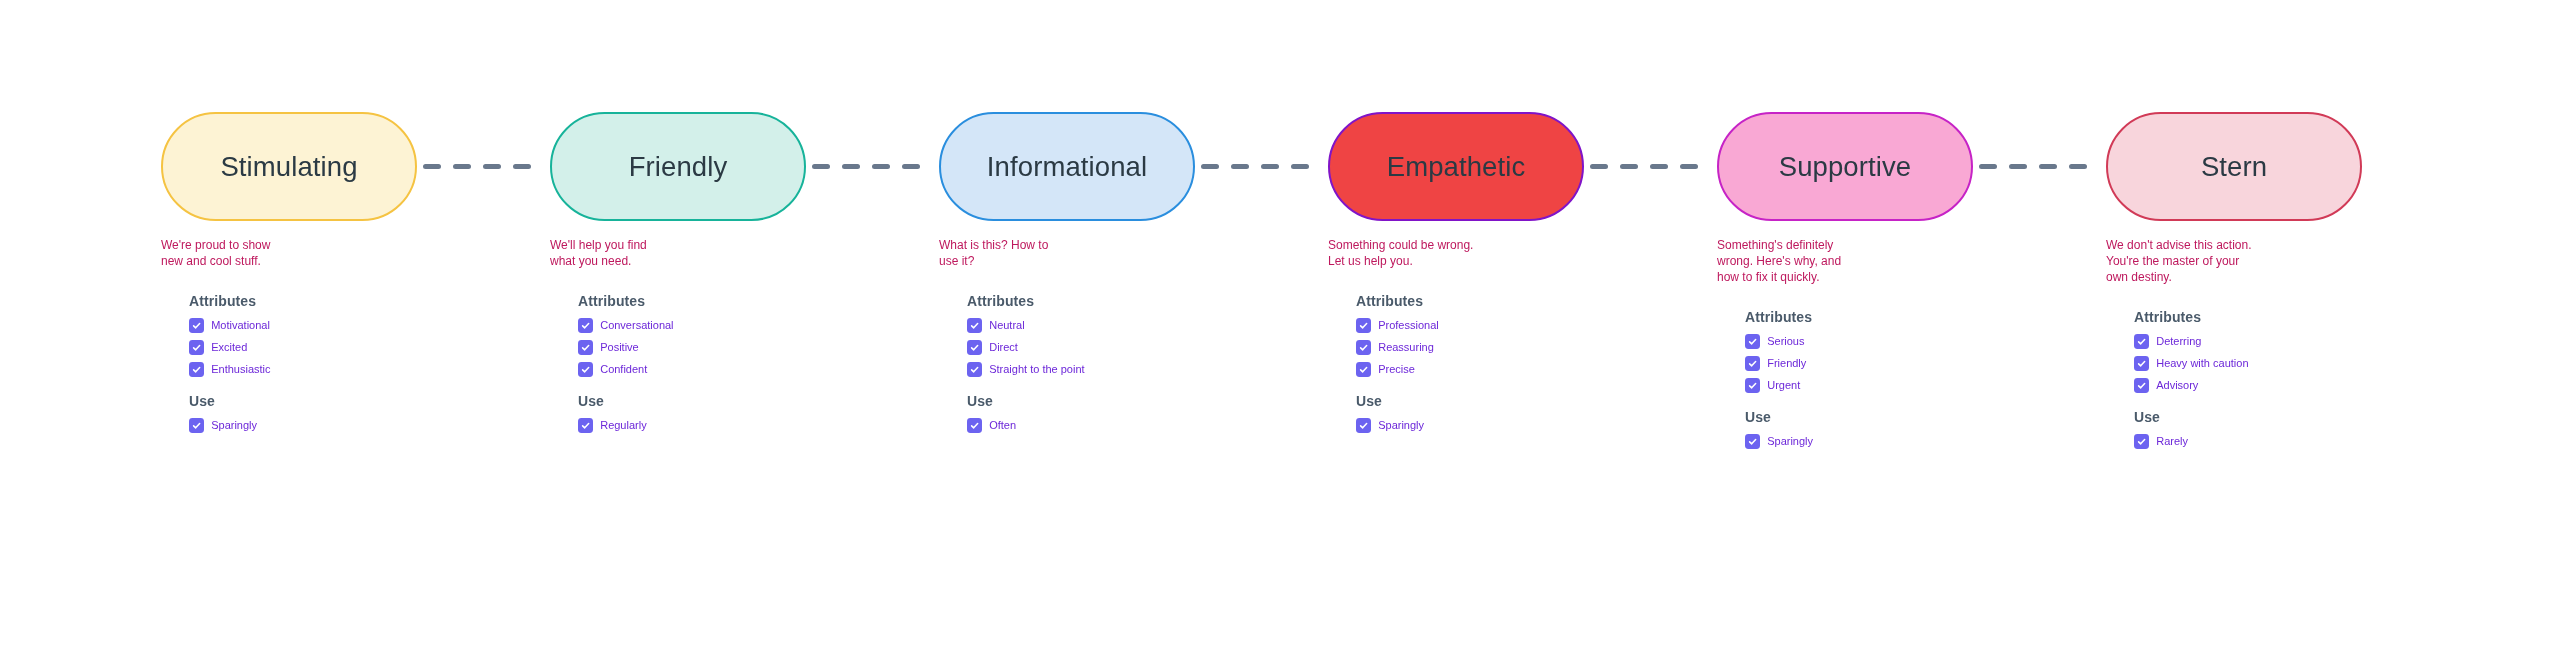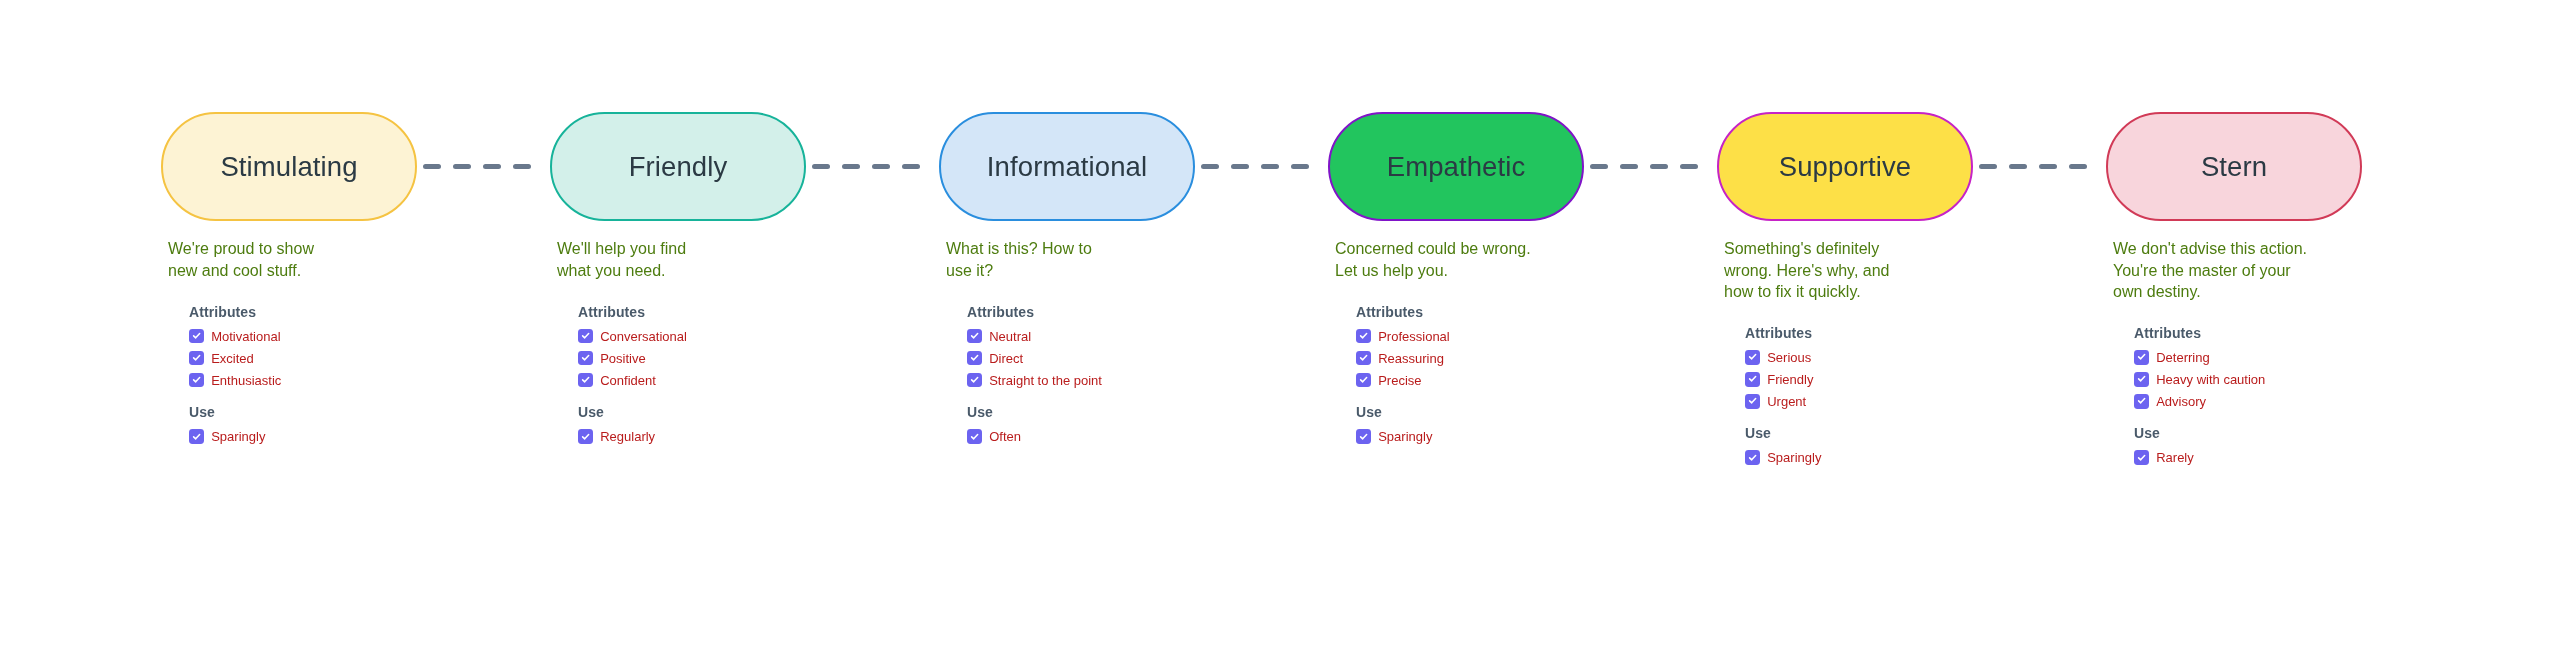--- a/index.html
+++ b/index.html
@@ -80,25 +80,25 @@
     border-radius: 2.7px;
     background: #69788c;
     flex: 0 0 auto;
   }
 
   .column:last-child .connector { display: none; }
 
   
   .description {
     margin-top: 17.4px;
-    margin-left: 7px;
+    margin-left: 0px;
     width: 322px;
-    font-size: 16px;
+    font-size: 12px;
     line-height: 1.32;
-    color: #4d7c0f;
+    color: #be185d;
     white-space: pre-line;
   }
 
   
   .groups {
     margin-top: 23px;
     margin-left: 28px;
   }
 
   .group + .group { margin-top: 13px; }
@@ -125,22 +125,22 @@
     background: #6c63f0;
     flex: 0 0 auto;
     display: flex;
     align-items: center;
     justify-content: center;
   }
 
   .checkbox svg { display: block; }
 
   .check-label {
-    font-size: 13px;
-    color: #b91c1c;
+    font-size: 11px;
+    color: #6d28d9;
     white-space: nowrap;
     line-height: 1;
   }
 </style>
 </head>
 <body>
 
 <div id="board">
   <div class="columns">
       <div class="column">
@@ -303,31 +303,31 @@
                   <path d="M2.4 7.2 L5.5 10.2 L11.4 3.8" fill="none" stroke="#ffffff" stroke-width="2.3" stroke-linecap="round" stroke-linejoin="round"></path>
                 </svg>
               </span>
               <span class="check-label">Often</span>
             </div>
           </div>
         </div>
       </div>
       <div class="column">
         <div class="pill-row">
-          <div class="pill" style="border-color: rgb(128, 20, 200); background: #22c55e;">
+          <div class="pill" style="border-color: rgb(128, 20, 200); background: #ef4444;">
             <span class="pill-label">Empathetic</span>
           </div>
           <div class="connector">
             <span class="dash" style="background: rgb(105, 120, 140);"></span>
             <span class="dash" style="background: rgb(105, 120, 140);"></span>
             <span class="dash" style="background: rgb(105, 120, 140);"></span>
             <span class="dash" style="background: rgb(105, 120, 140);"></span>
           </div>
         </div>
-        <div class="description">Concerned could be wrong.
+        <div class="description">Something could be wrong.
 Let us help you.</div>
         <div class="groups">
           <div class="group">
             <div class="group-title">Attributes</div>
             <div class="check-row">
               <span class="checkbox" style="background: rgb(108, 99, 240);">
                 <svg width="9.4" height="9.4" viewBox="0 0 14 14">
                   <path d="M2.4 7.2 L5.5 10.2 L11.4 3.8" fill="none" stroke="#ffffff" stroke-width="2.3" stroke-linecap="round" stroke-linejoin="round"></path>
                 </svg>
               </span>
@@ -358,21 +358,21 @@
                   <path d="M2.4 7.2 L5.5 10.2 L11.4 3.8" fill="none" stroke="#ffffff" stroke-width="2.3" stroke-linecap="round" stroke-linejoin="round"></path>
                 </svg>
               </span>
               <span class="check-label">Sparingly</span>
             </div>
           </div>
         </div>
       </div>
       <div class="column">
         <div class="pill-row">
-          <div class="pill" style="border-color: rgb(198, 35, 198); background: #fde047;">
+          <div class="pill" style="border-color: rgb(198, 35, 198); background: #f9a8d4;">
             <span class="pill-label">Supportive</span>
           </div>
           <div class="connector">
             <span class="dash" style="background: rgb(105, 120, 140);"></span>
             <span class="dash" style="background: rgb(105, 120, 140);"></span>
             <span class="dash" style="background: rgb(105, 120, 140);"></span>
             <span class="dash" style="background: rgb(105, 120, 140);"></span>
           </div>
         </div>
         <div class="description">Something's definitely

